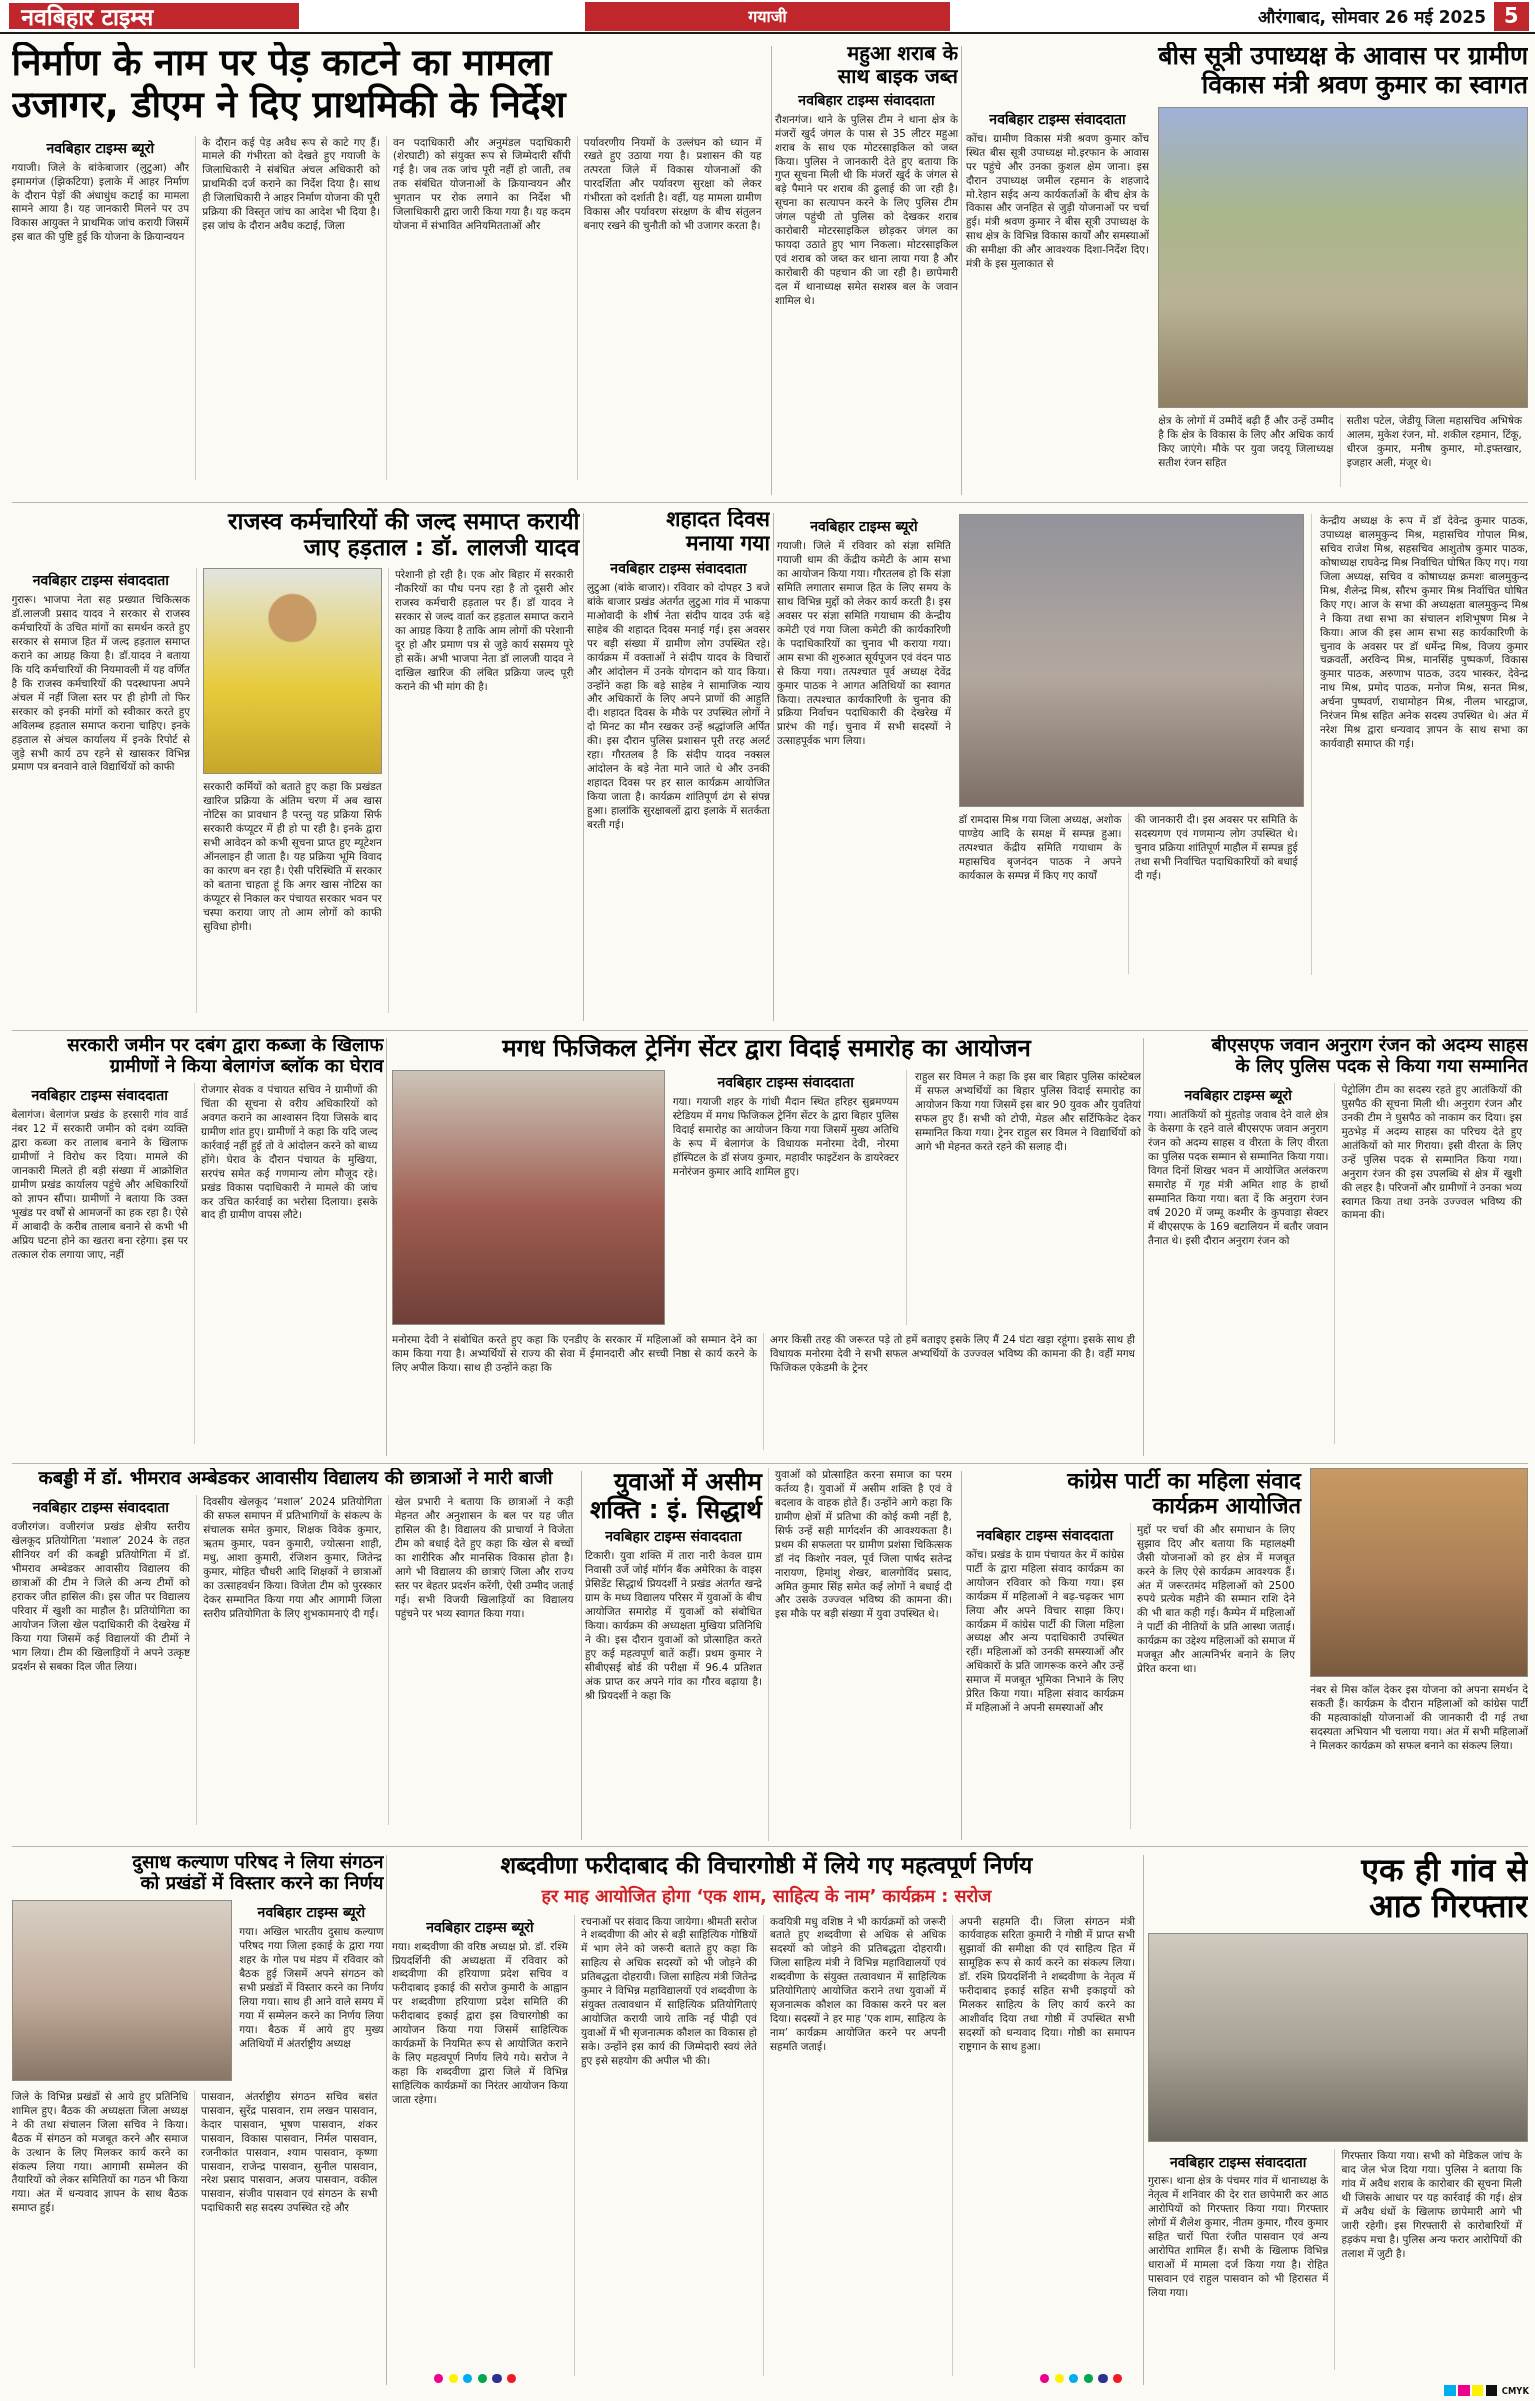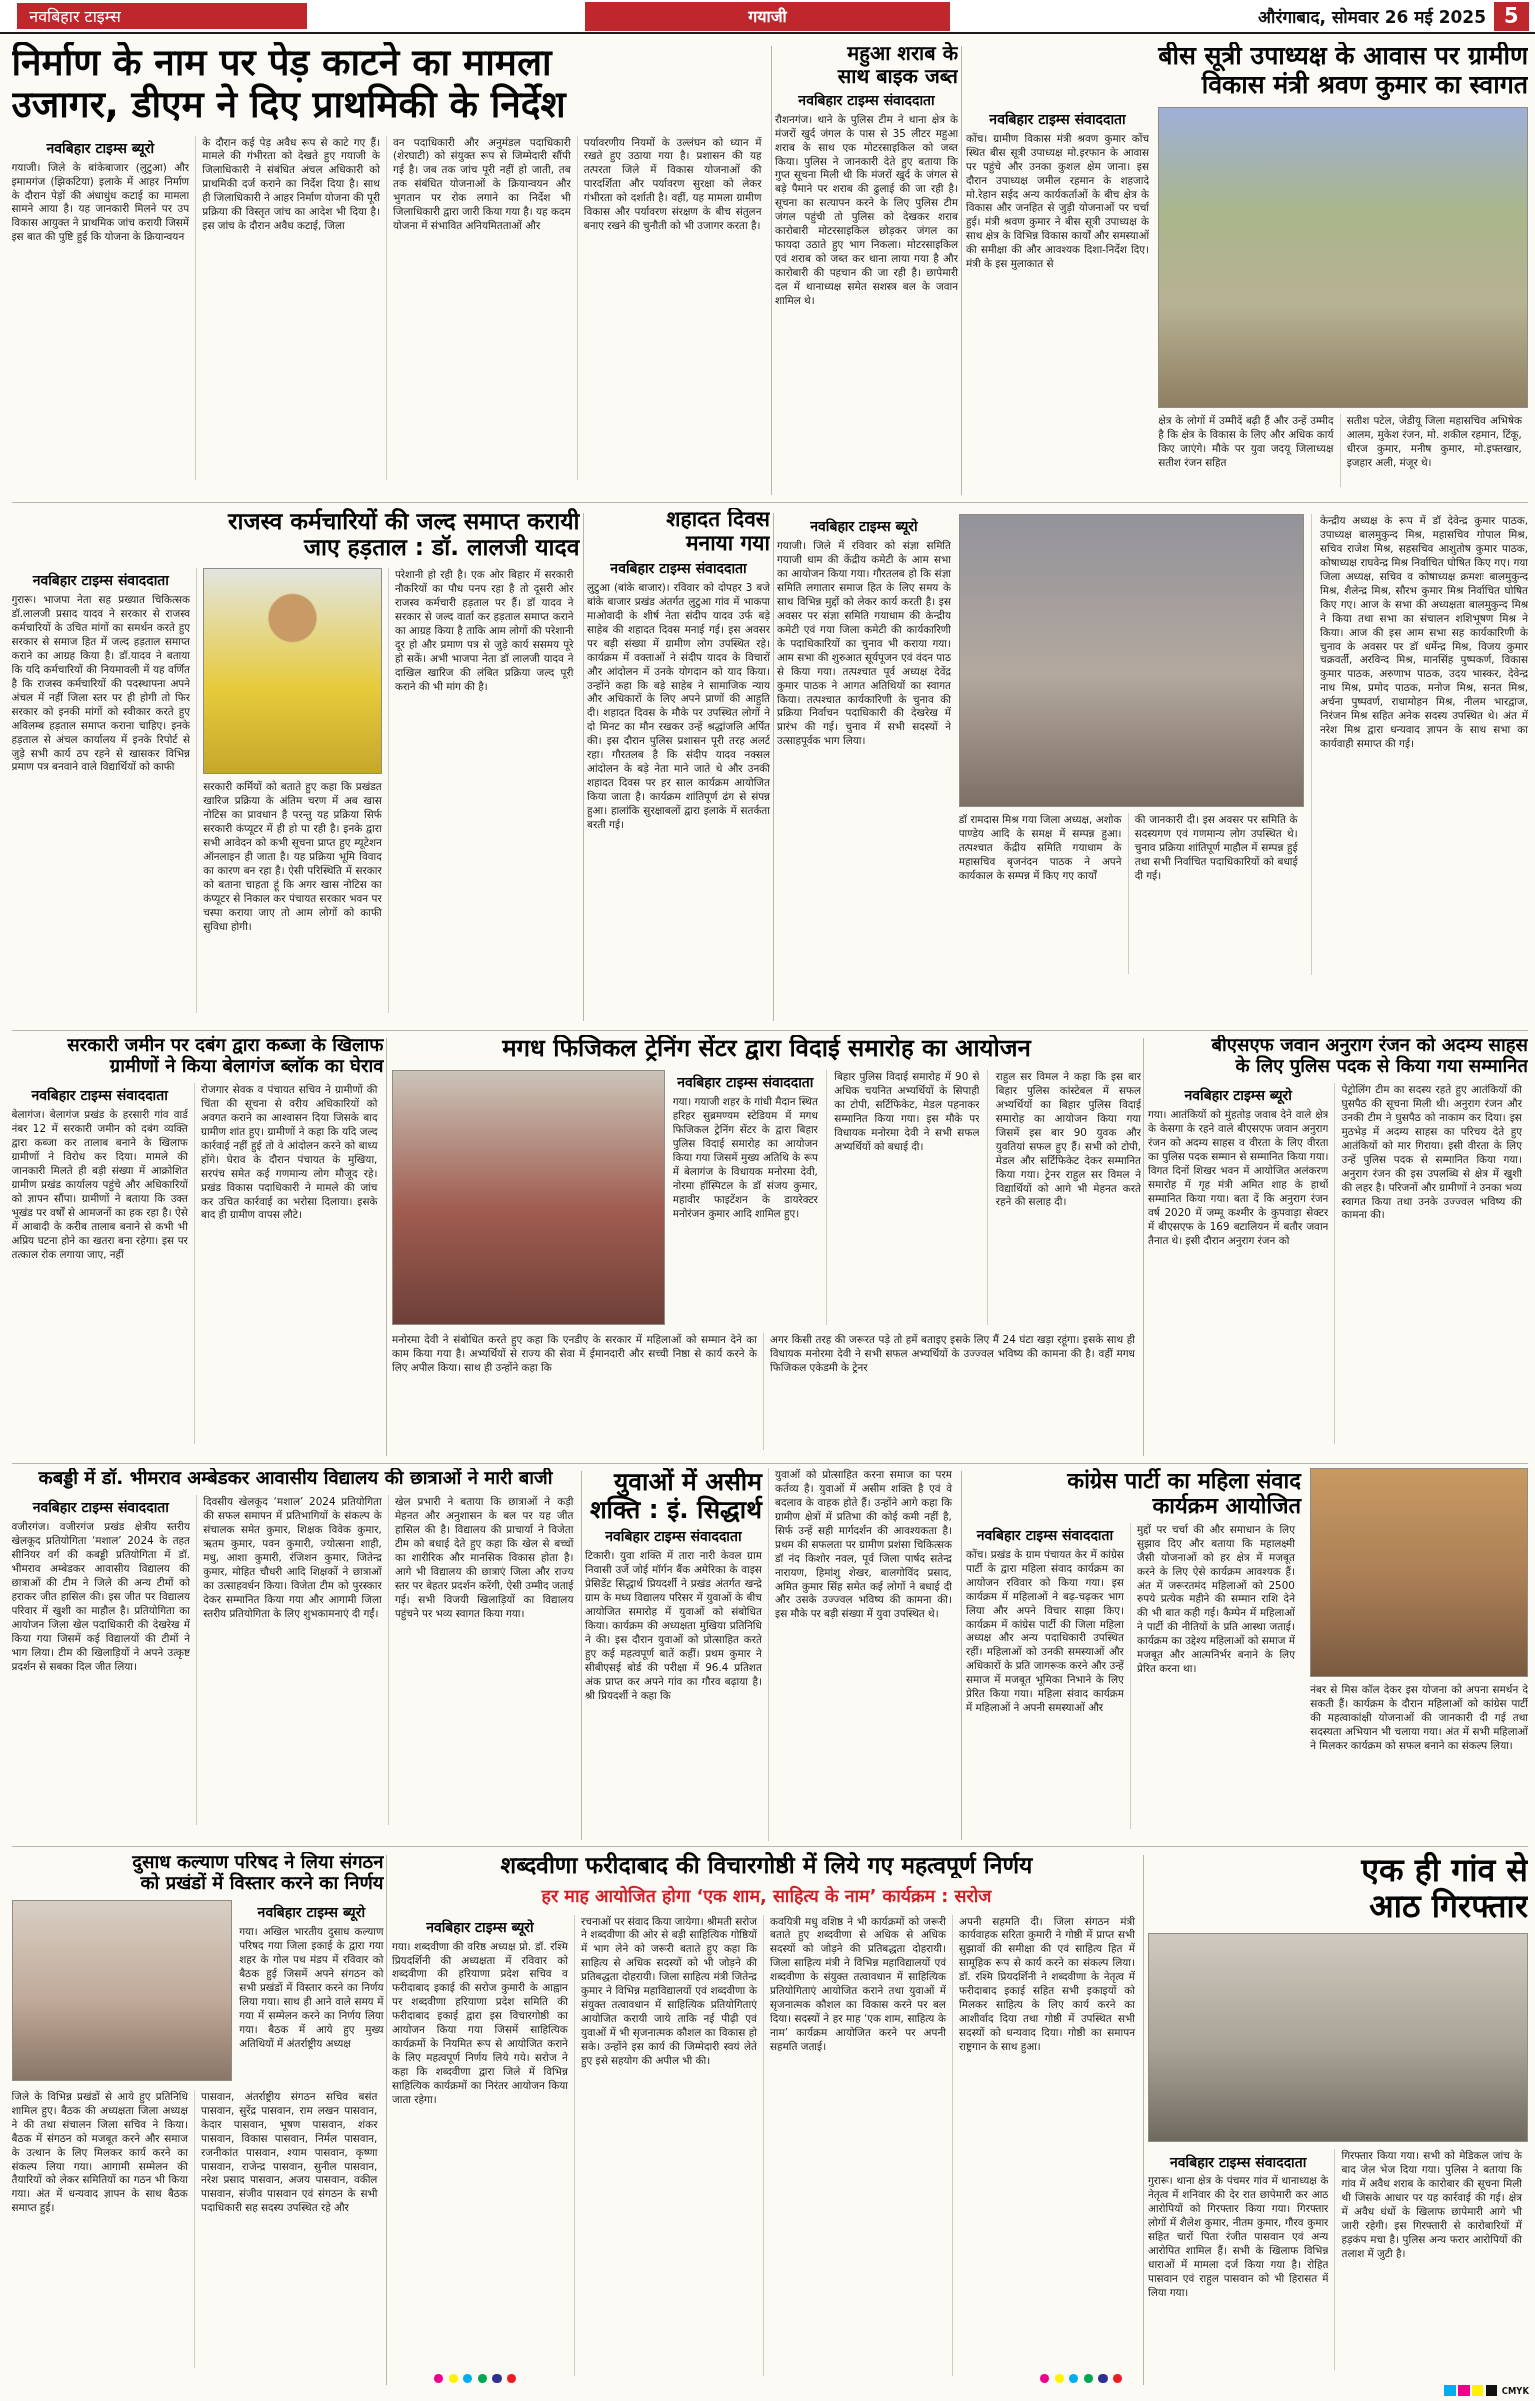--- a/index.html
+++ b/index.html
@@ -1,21 +1,21 @@
 <!DOCTYPE html>
 <html style="--accent: #c0272d; --subhead_red: #d21f26;font-size:12.3px"><head>
 <meta charset="utf-8">
 <style>
   * { margin:0; padding:0; box-sizing:border-box; }
   body { font-family:"DejaVu Sans","Liberation Sans",sans-serif; background:#e8e6e0; }
   .page { position:relative; width:1535px; height:2401px; background:#fbfaf5; color:#141414; overflow:hidden; margin:0 auto; }
 
   
   .masthead { position:absolute; left:0; top:0; width:1535px; height:34px; background:#fff; border-bottom:2.3px double #1a1a1a; }
-  .mast-left { position:absolute; left:17px; top:3.1px; width:290px; height:26px; background:var(--accent,#c0272d); color:#fff; display:flex; align-items:center; padding-left:12.3px; font-size:16px; font-weight:normal; }
+  .mast-left { position:absolute; left:9px; top:3.1px; width:290px; height:26px; background:var(--accent,#c0272d); color:#fff; display:flex; align-items:center; padding-left:12.3px; font-size:23px; font-weight:bold; }
   .mast-center { position:absolute; left:585px; top:1.5px; width:365px; height:29px; background:var(--accent,#c0272d); color:#fff; display:flex; align-items:center; justify-content:center; font-size:16px; font-weight:bold; }
   .mast-date { position:absolute; right:49px; top:0; height:32px; display:flex; align-items:center; font-size:17px; font-weight:bold; color:#111; }
   .mast-page { position:absolute; right:6.1px; top:1.5px; width:35px; height:29px; background:var(--accent,#c0272d); color:#fff; display:flex; align-items:center; justify-content:center; font-size:21px; font-weight:bold; }
 
   .art { position:absolute; overflow:hidden; }
   .hl { font-weight:bold; color:#060606; white-space:pre-line; line-height:1.14; }
   .hl.ctr { text-align:right; }
   .hl.one { white-space:nowrap; overflow:hidden; text-align:center; }
   .subhead { font-weight:bold; text-align:center; color:var(--subhead_red,#d21f26); }
   .by { font-weight:bold; text-align:center; font-size:14px; margin:2.3px 0 3.8px; color:#0a0a0a; }
@@ -144,21 +144,20 @@
   </div>
 
   <div class="art" style="left:392px;top:1035px;width:749px;height:424px">
     <div class="hl one" style="font-size:24px">मगध फिजिकल ट्रेनिंग सेंटर द्वारा विदाई समारोह का आयोजन</div>
     <div style="display:flex;gap:7.7px;margin-top:7.7px">
       <div class="photo ph-magadh" style="width:273px;flex:none;height:255px"></div>
       <div style="flex:1;min-width:0">
         <div class="by">नवबिहार टाइम्स संवाददाता</div>
         <div class="body" style="height:230px">गया। गयाजी शहर के गांधी मैदान स्थित हरिहर सुब्रमण्यम स्टेडियम में मगध फिजिकल ट्रेनिंग सेंटर के द्वारा बिहार पुलिस विदाई समारोह का आयोजन किया गया जिसमें मुख्य अतिथि के रूप में बेलागंज के विधायक मनोरमा देवी, नोरमा हॉस्पिटल के डॉ संजय कुमार, महावीर फाइटेंशन के डायरेक्टर मनोरंजन कुमार आदि शामिल हुए।</div>
       </div>
-      <div class="body" style="flex:1;min-width:0;height:255px;border-left:0.8px solid #cfccc4;padding-left:7.7px">बिहार पुलिस विदाई समारोह में 90 से अधिक चयनित अभ्यर्थियों के सिपाही का टोपी, सर्टिफिकेट, मेडल पहनाकर सम्मानित किया गया। इस मौके पर विधायक मनोरमा देवी ने सभी सफल अभ्यर्थियों को बधाई दी।</div>
       <div class="body" style="flex:1;min-width:0;height:255px;border-left:0.8px solid #cfccc4;padding-left:7.7px">राहुल सर विमल ने कहा कि इस बार बिहार पुलिस कांस्टेबल में सफल अभ्यर्थियों का बिहार पुलिस विदाई समारोह का आयोजन किया गया जिसमें इस बार 90 युवक और युवतियां सफल हुए हैं। सभी को टोपी, मेडल और सर्टिफिकेट देकर सम्मानित किया गया। ट्रेनर राहुल सर विमल ने विद्यार्थियों को आगे भी मेहनत करते रहने की सलाह दी।</div>
     </div>
     <div class="colrow" style="margin-top:7.7px;height:117px">
       <div class="body">मनोरमा देवी ने संबोधित करते हुए कहा कि एनडीए के सरकार में महिलाओं को सम्मान देने का काम किया गया है। अभ्यर्थियों से राज्य की सेवा में ईमानदारी और सच्ची निष्ठा से कार्य करने के लिए अपील किया। साथ ही उन्होंने कहा कि</div>
       <div class="body">अगर किसी तरह की जरूरत पड़े तो हमें बताइए इसके लिए मैं 24 घंटा खड़ा रहूंगा। इसके साथ ही विधायक मनोरमा देवी ने सभी सफल अभ्यर्थियों के उज्ज्वल भविष्य की कामना की है। वहीं मगध फिजिकल एकेडमी के ट्रेनर</div>
     </div>
   </div>
 
   <div class="art" style="left:1148px;top:1035px;width:380px;height:424px">
     <div class="hl ctr" style="font-size:18.4px">बीएसएफ जवान अनुराग रंजन को अदम्य साहस

